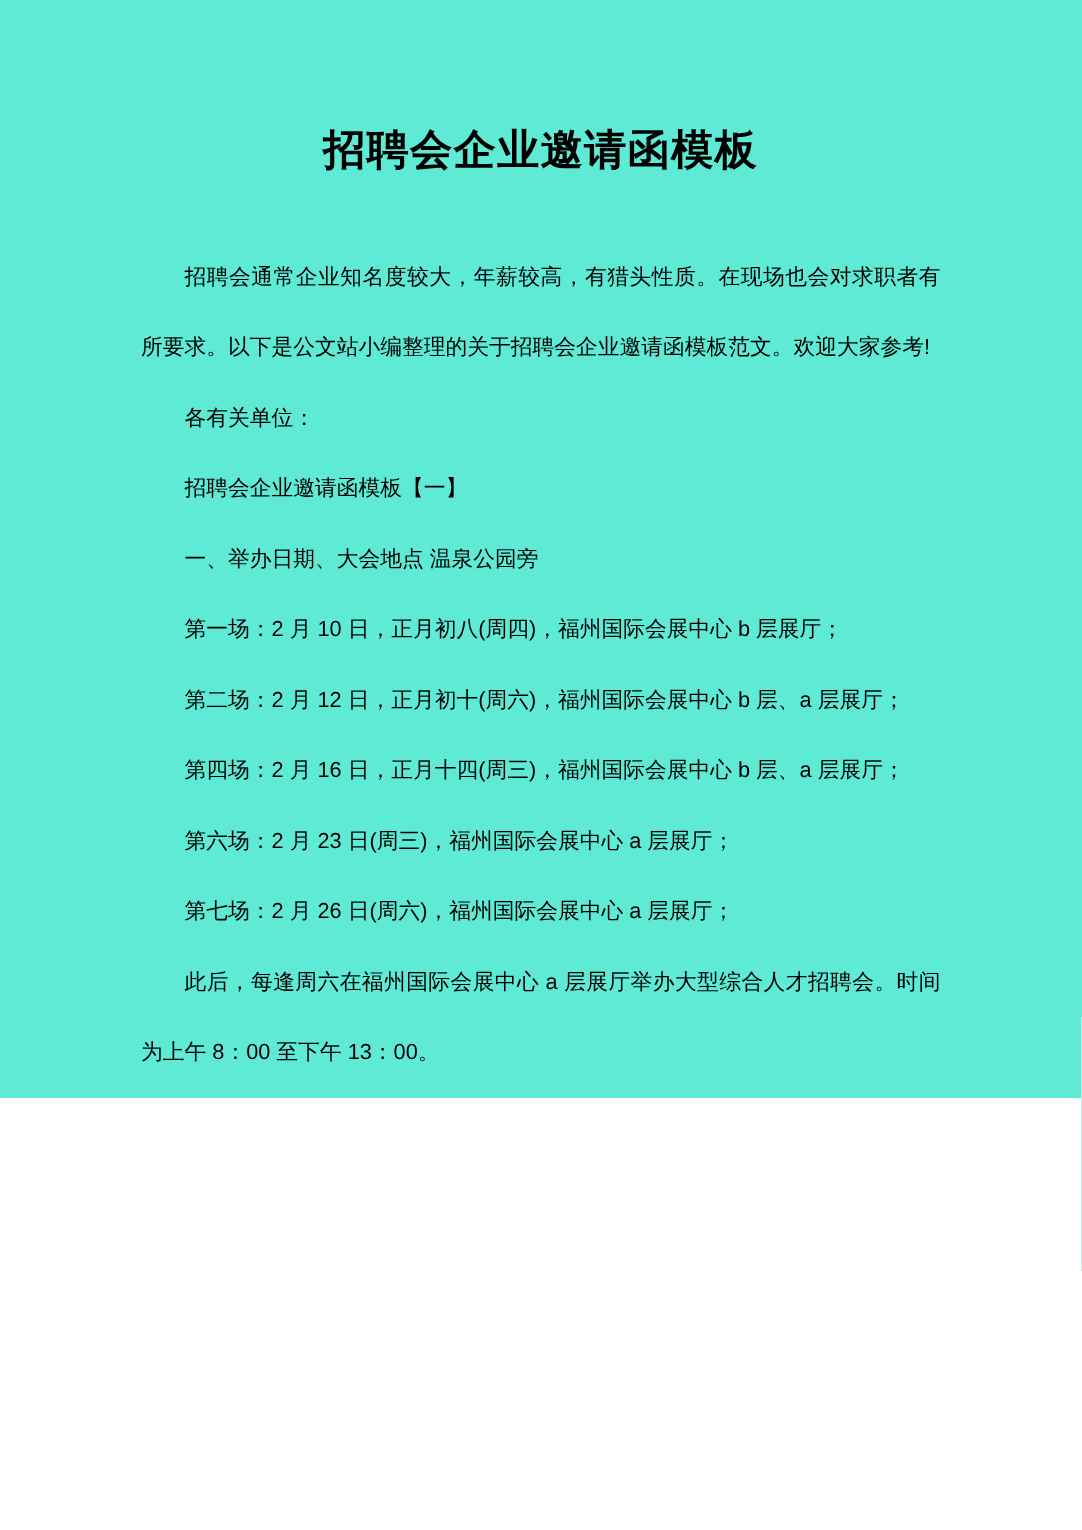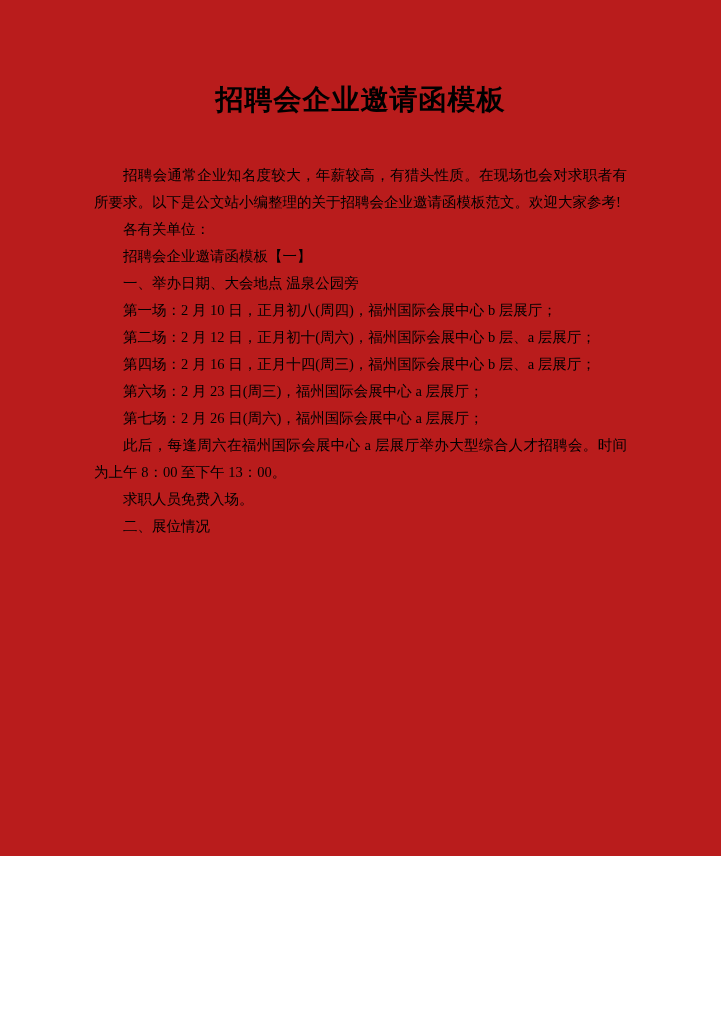--- a/index.html
+++ b/index.html
@@ -3,40 +3,40 @@
   <meta charset="utf-8">
   <style>
     html, body {
       margin: 0;
       padding: 0;
       background: #ffffff;
     }
     .page {
       position: relative;
       width: 721px;
-      height: 856px;
-      background: #b91c1c;
+      height: 732px;
+      background: #5eead4;
       overflow: hidden;
-      font-family: Liberation Serif, serif;
+      font-family: Liberation Sans, sans-serif;
       color: #000000;
     }
     .doc-title {
       margin: 78px 0 0 0;
       text-align: center;
       font-size: 28px;
       font-weight: 700;
       line-height: 44px;
       letter-spacing: 1px;
     }
     .doc-content {
       margin-top: 40px;
       margin-left: 94px;
       width: 533px;
       font-size: 14.5px;
-      line-height: 27px;
+      line-height: 47px;
       text-align: justify;
     }
     .doc-content p {
       margin: 0;
       padding: 0;
       text-indent: 29px;
     }
   </style>
 </head>
 <body>

